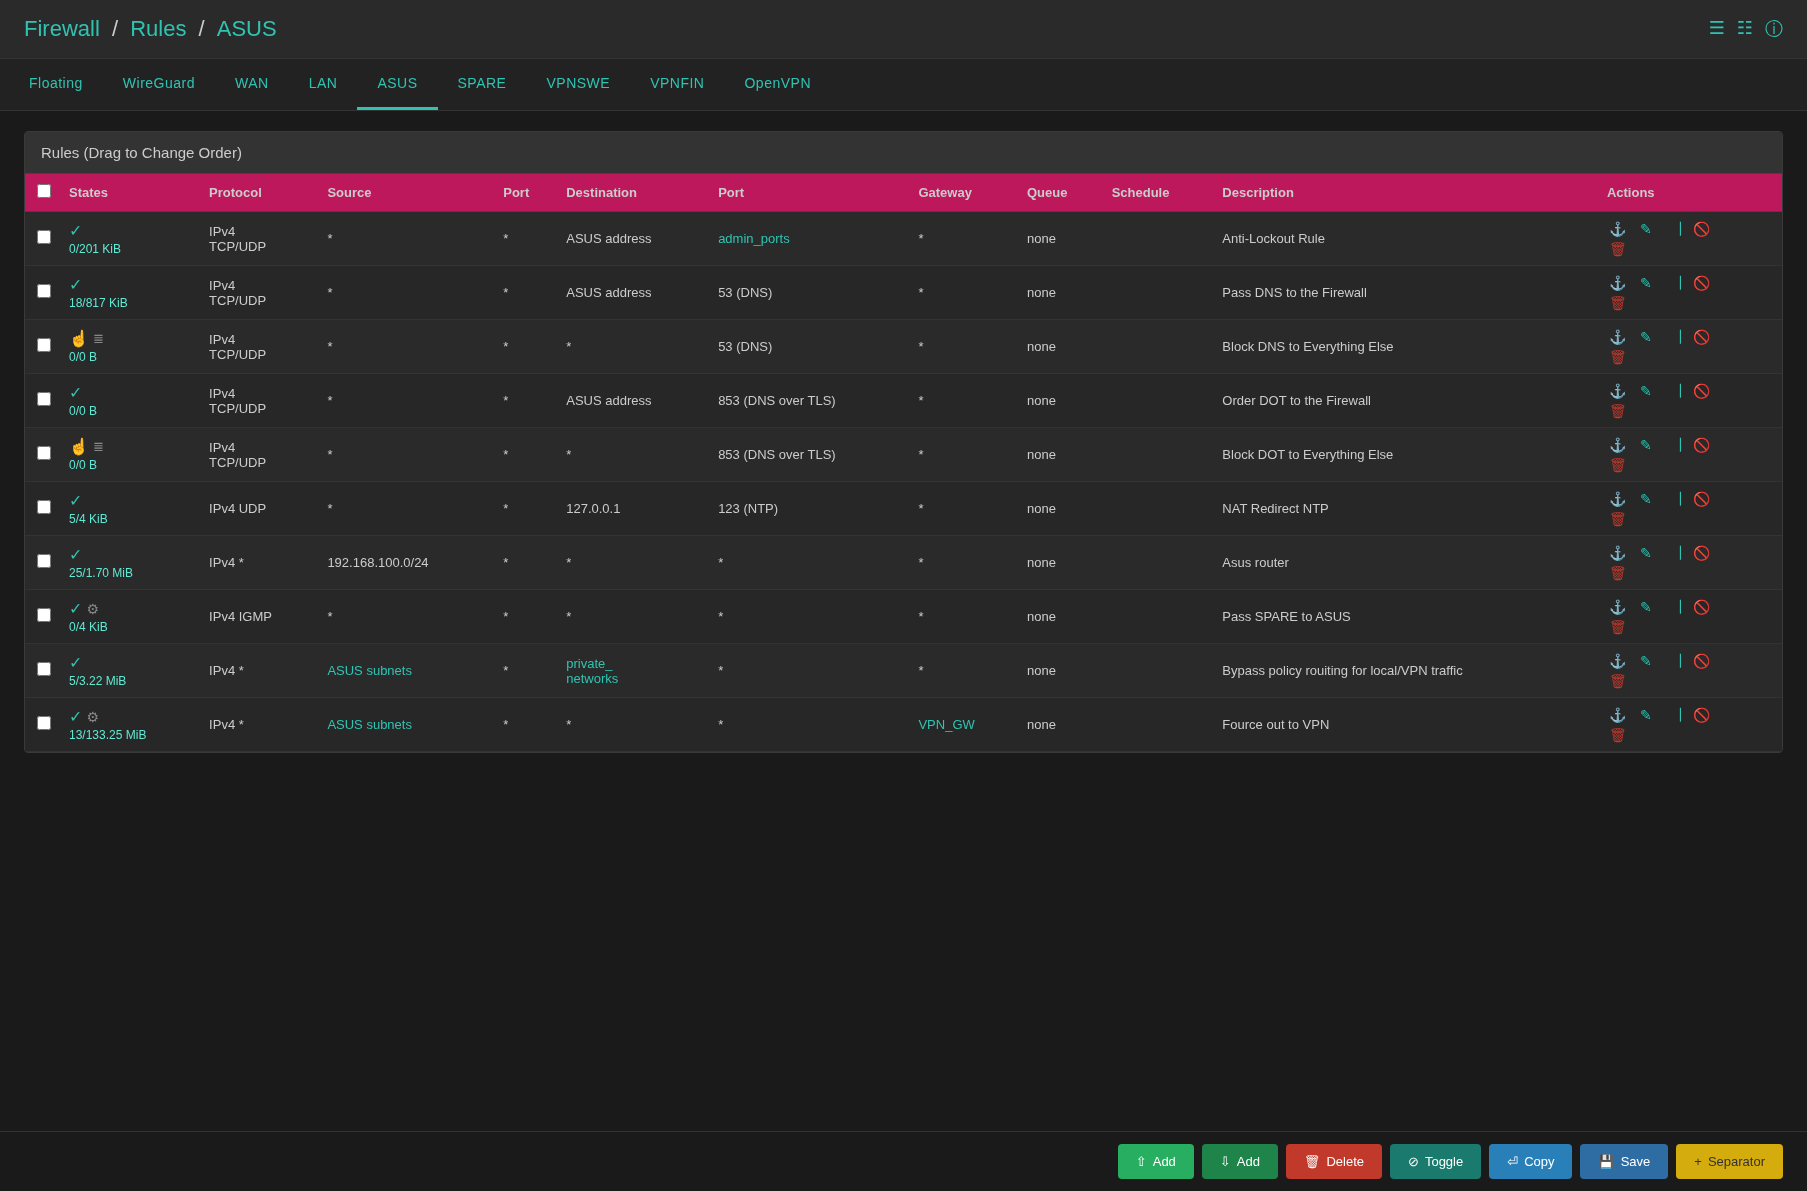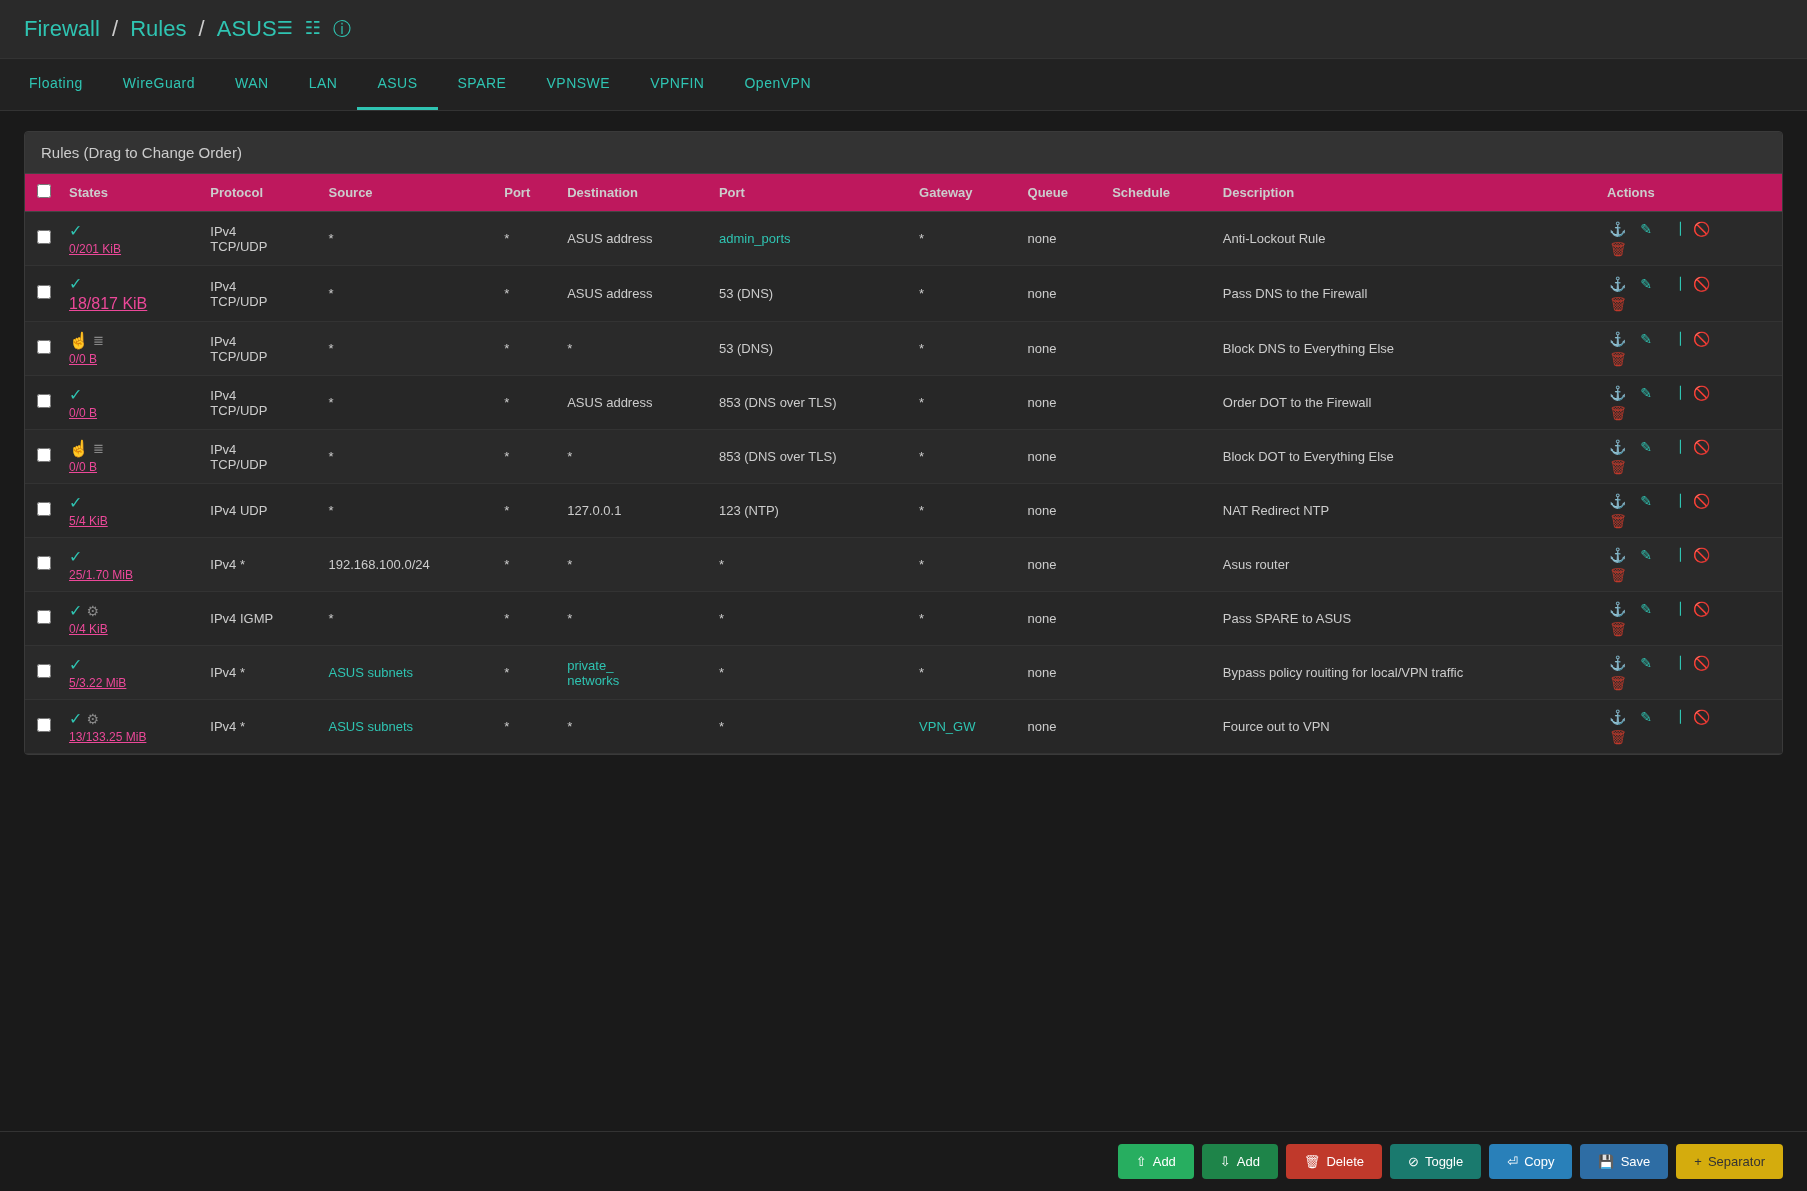--- a/index.html
+++ b/index.html
@@ -11,20 +11,21 @@
       width: 1807px;
       min-height: 1191px;
     }
 
     
     .header {
       background: #2a2a2a;
       padding: 16px 24px;
       display: flex;
       align-items: center;
+      justify-content: space-between;
       border-bottom: 1px solid #333;
     }
     .header-title {
       font-size: 22px;
       font-weight: 400;
       color: #ccc;
     }
     .header-title span.sep { color: #ccc; margin: 0 6px; }
     .header-title a { color: #2fc4b2; text-decoration: none; }
     .header-title .current { color: #2fc4b2; }
@@ -99,21 +100,21 @@
     tbody tr:nth-child(even) { background: #272727; }
 
     td {
       padding: 8px 8px;
       vertical-align: middle;
       color: #ccc;
       font-size: 13px;
     }
     td:first-child { padding-left: 12px; width: 36px; }
 
-    .teal { color: #ec4899; text-decoration: underline; }
+    .teal { color: #5eead4; }
     .teal-link { color: #2fc4b2; cursor: pointer; }
 
     .check-icon { color: #2fc4b2; font-size: 16px; }
     .hand-icon { color: #e8a030; font-size: 16px; }
     .gear-icon { color: #888; font-size: 14px; }
     .list-icon { color: #888; font-size: 13px; }
     .action-icon {
       color: #2fc4b2;
       font-size: 14px;
       cursor: pointer;
@@ -249,21 +250,21 @@
               </div>
             </td>
           </tr>
           <tr>
             <td><input type="checkbox" style=""></td>
             <td style="min-width: 80px;">
               <div style="display: flex; flex-direction: column; align-items: flex-start; gap: 2px;">
                 <div style="display: flex; gap: 4px; align-items: center;">
                   <span class="check-icon">✓</span>
                 </div>
-                <span class="teal" style="font-size: 16px; text-align: right;">18/817 KiB</span>
+                <span class="teal" style="font-size: 12px; text-align: right;">18/817 KiB</span>
               </div>
             </td>
             <td style="white-space: pre-line;">IPv4
 TCP/UDP</td>
             <td>*</td>
             <td>*</td>
             <td>ASUS address</td>
             <td>53 (DNS)</td>
             <td>*</td>
             <td>none</td>

